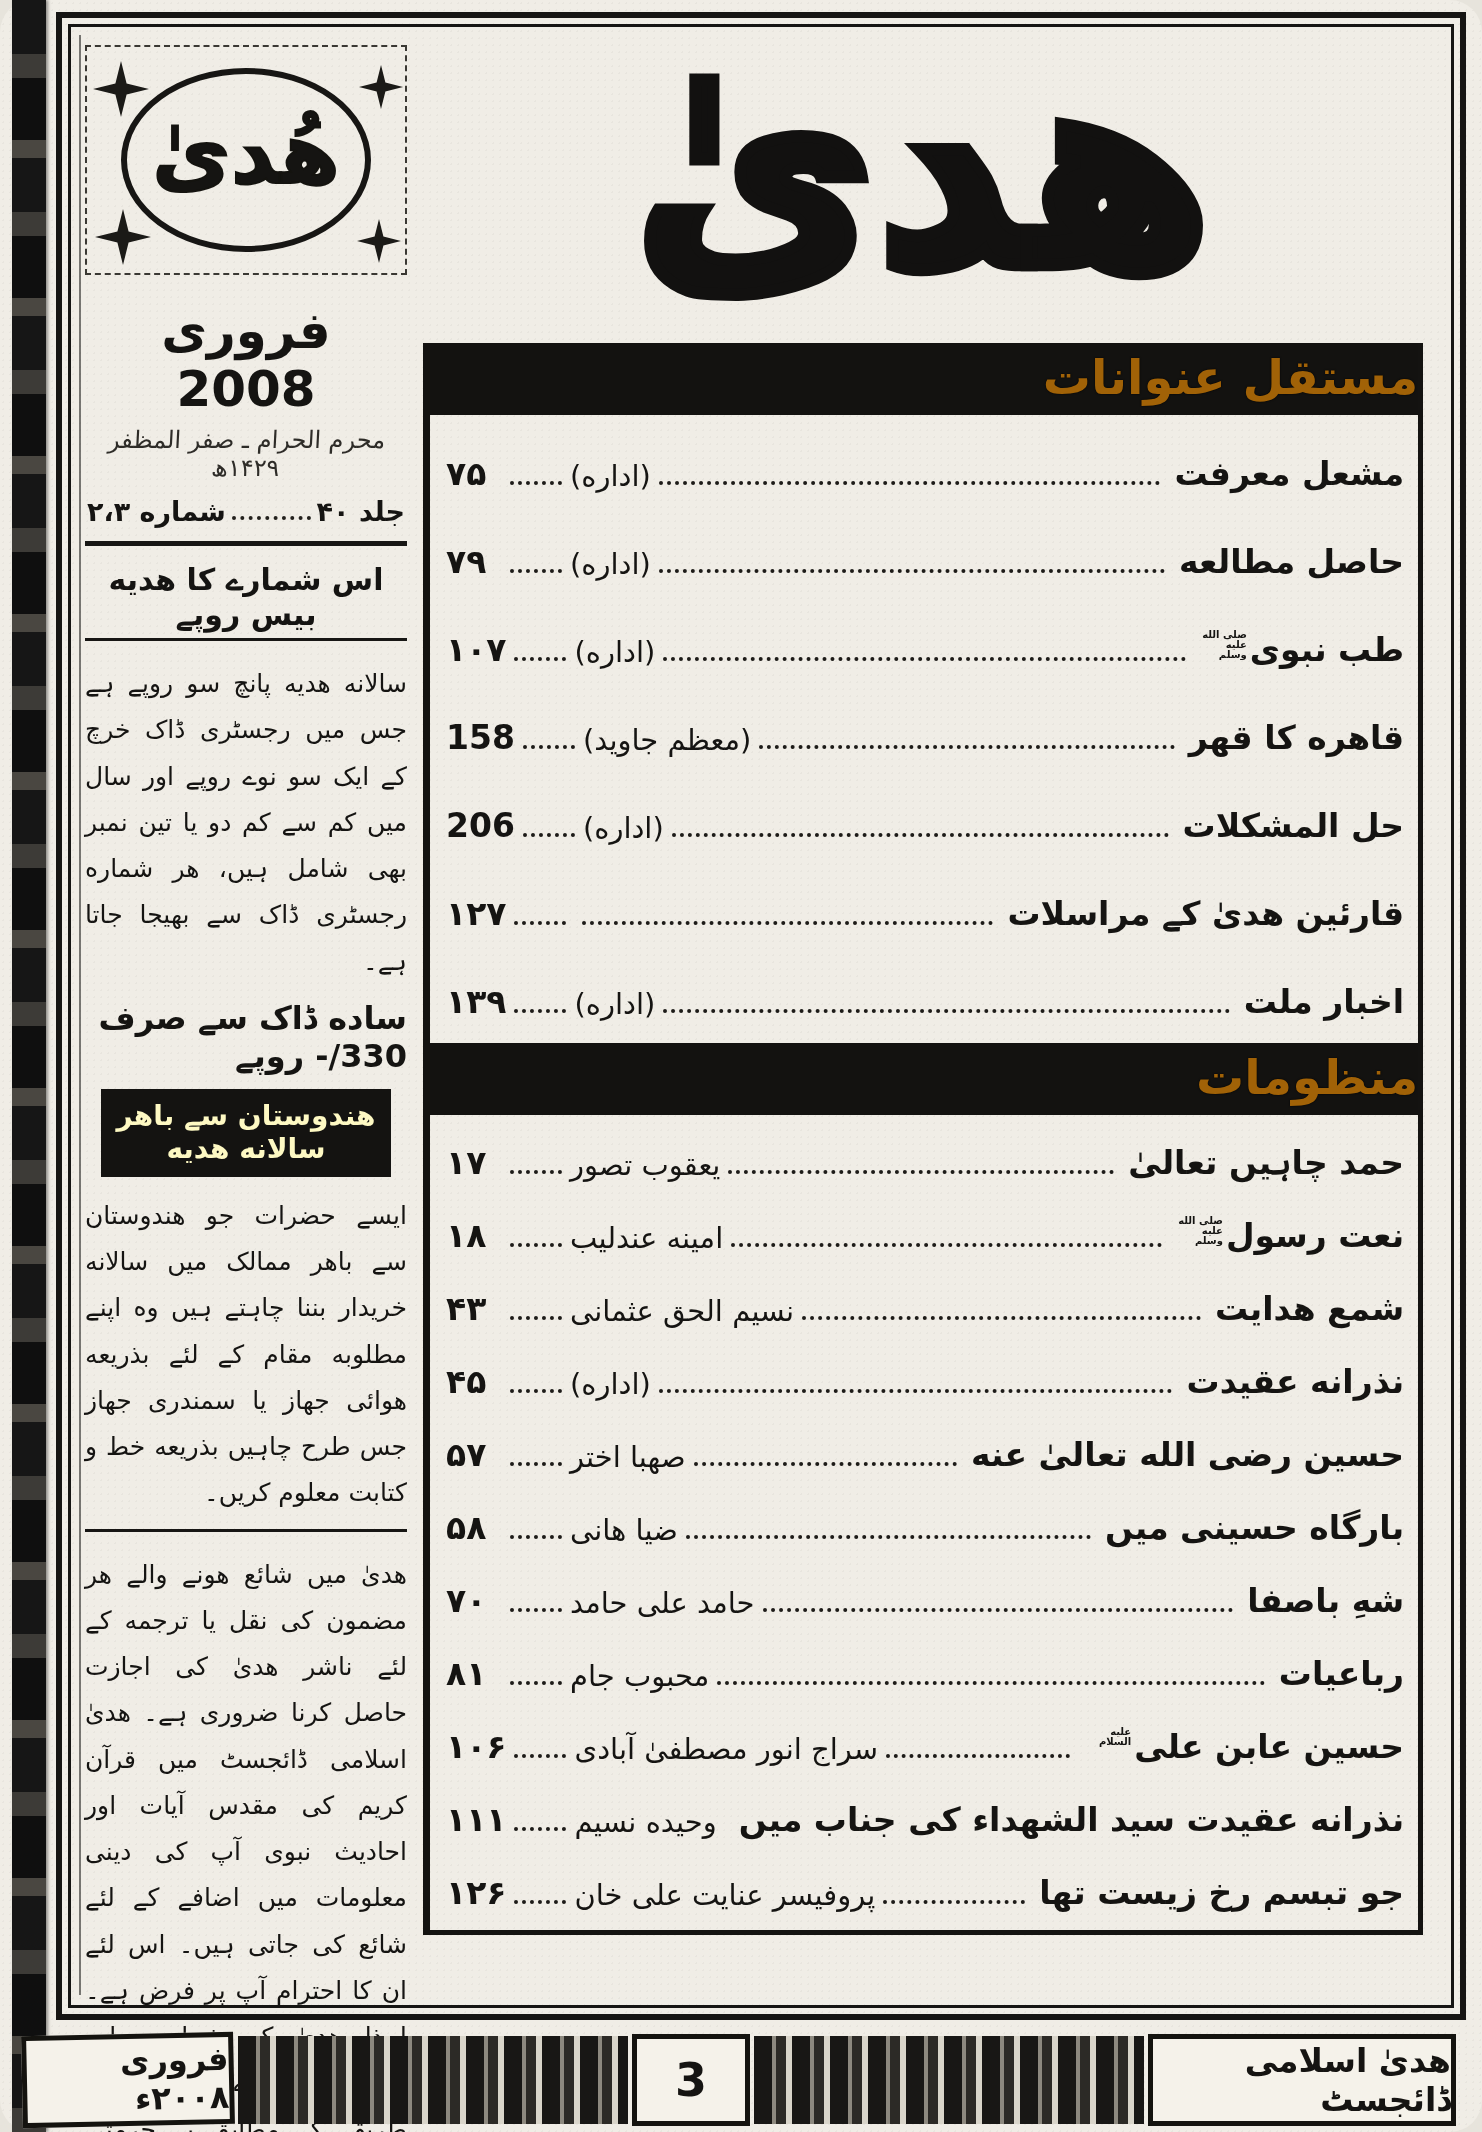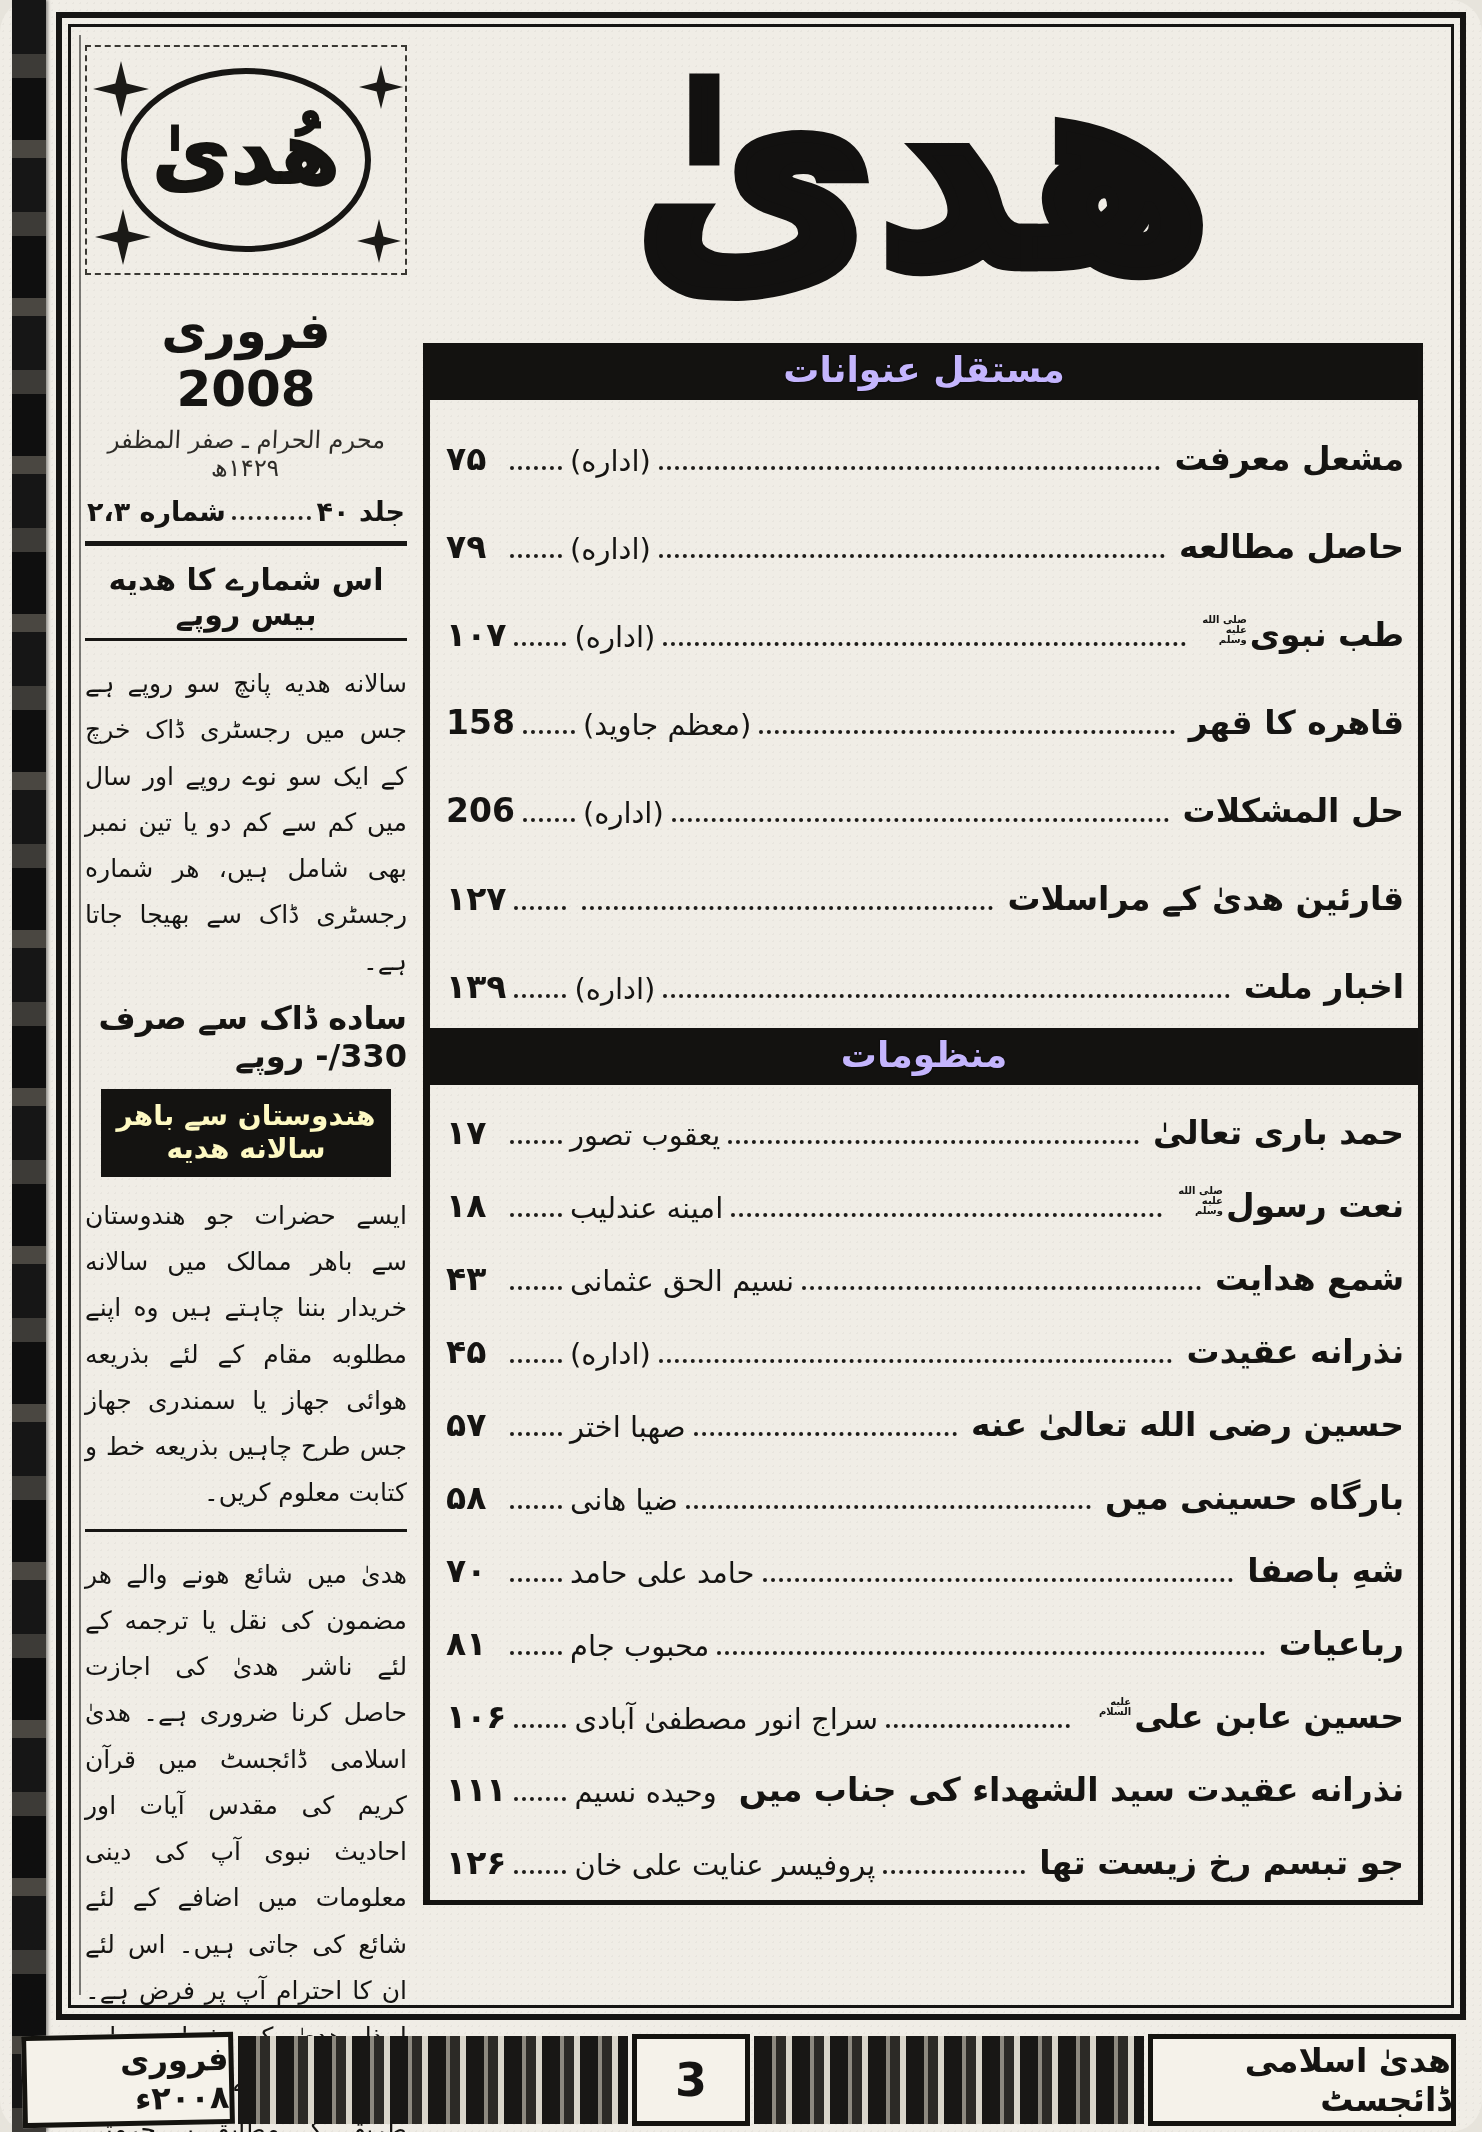--- a/index.html
+++ b/index.html
@@ -115,22 +115,22 @@
     padding-bottom:30px;
   }
   .toc-box{
     margin-top:10px;margin-right:56px;
     border-left:7px solid #141311;
     border-right:5px solid #141311;
     border-bottom:5px solid #141311;
     display:flex;flex-direction:column;
   }
   .section-bar{
-    background:#131210;color:#c4b5fd;
-    font-size:36px;font-weight:bold;text-align:center;
+    background:#131210;color:#a16207;
+    font-size:48px;font-weight:bold;
     padding:6px 0 10px;letter-spacing:2px;
     direction:rtl;flex:none;
     text-shadow:0 0 2px #000;
   }
   .toc-list{display:flex;flex-direction:column;padding:4px 14px 8px 16px;}
   .toc-row{
     display:flex;align-items:flex-end;direction:rtl;
     height:88px;box-sizing:border-box;padding-bottom:14px;
   }
   .sec2 .toc-row{height:73px;padding-bottom:10px;}
@@ -279,21 +279,21 @@
               <span class="toc-page">۱۳۹</span>
             </div>
 
           </div>
 
           <div class="section-bar">منظومات</div>
 
           <div class="toc-list sec2">
 
             <div class="toc-row">
-              <span class="toc-title"><span>حمد باری تعالیٰ</span><span class="mark"></span></span>
+              <span class="toc-title"><span>حمد چاہیں تعالیٰ</span><span class="mark"></span></span>
               <span class="leader"></span>
               <span class="toc-author">یعقوب تصور</span>
               <span class="leader short"></span>
               <span class="toc-page">۱۷</span>
             </div>
 
             <div class="toc-row">
               <span class="toc-title"><span>نعت رسول</span><span class="mark">صلی الله علیه وسلم</span></span>
               <span class="leader"></span>
               <span class="toc-author">امینه عندلیب</span>

